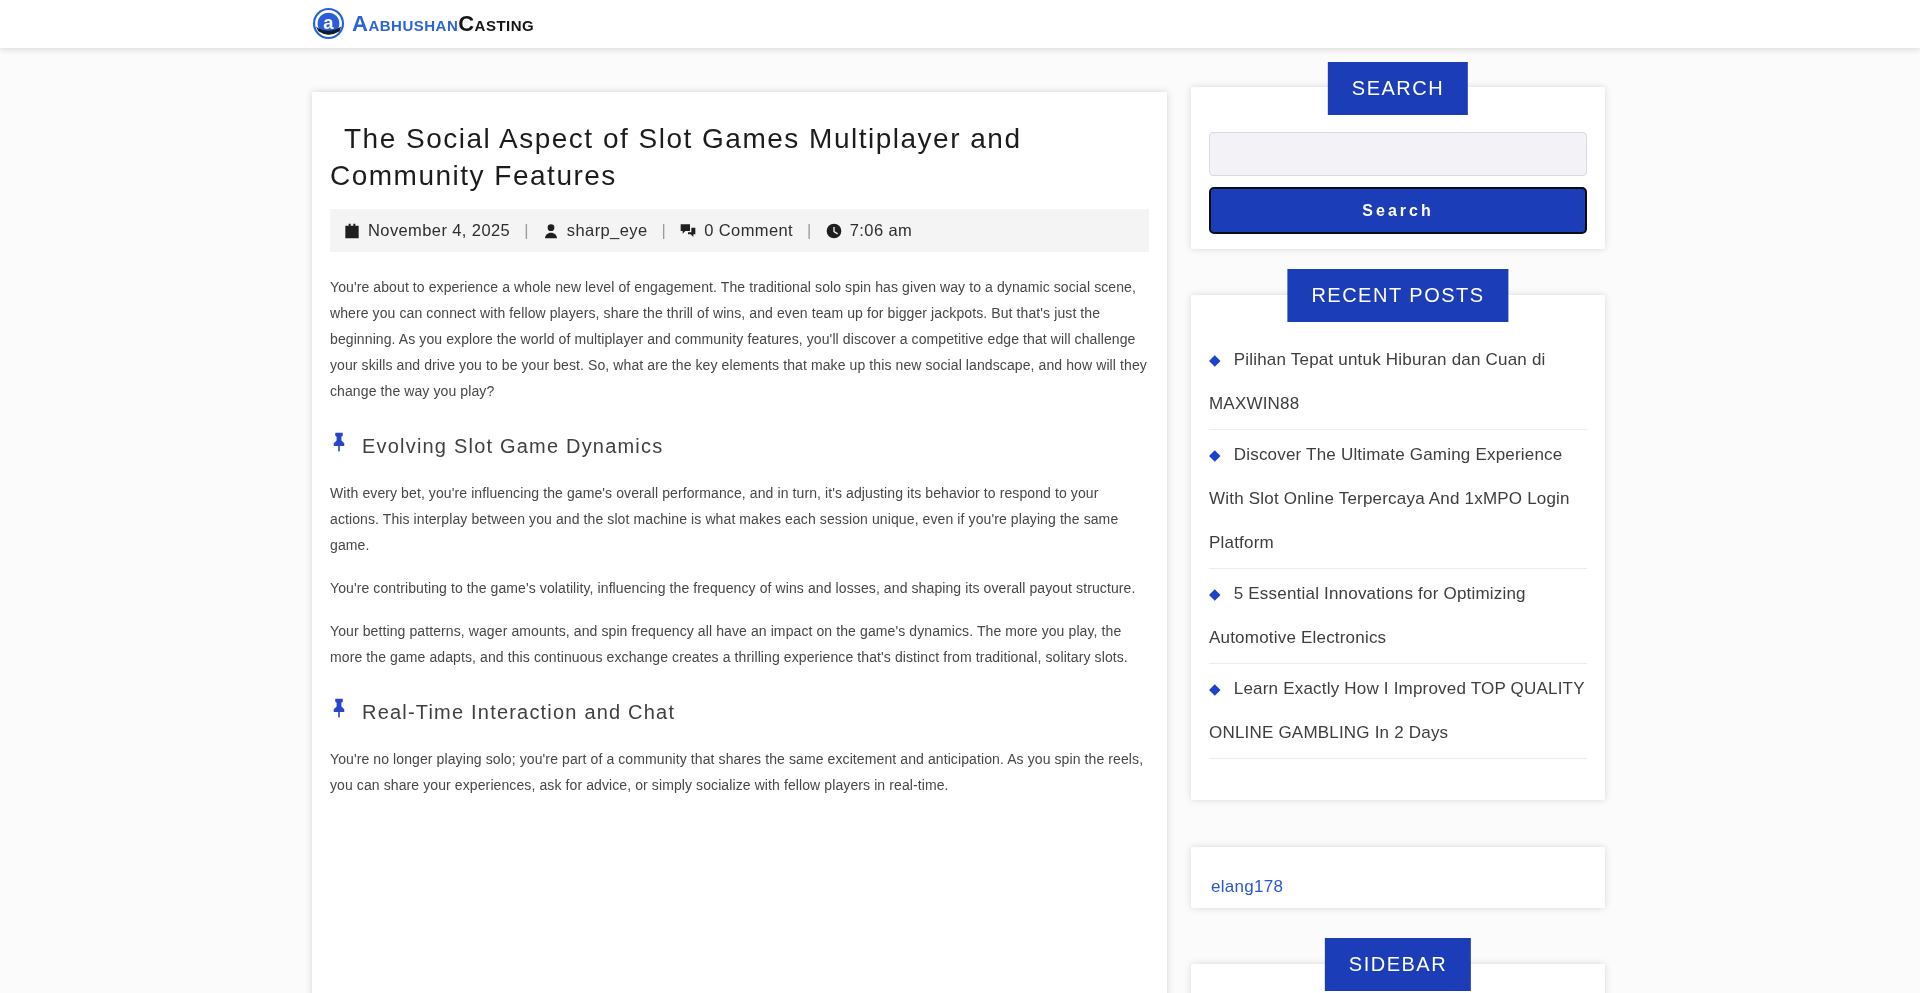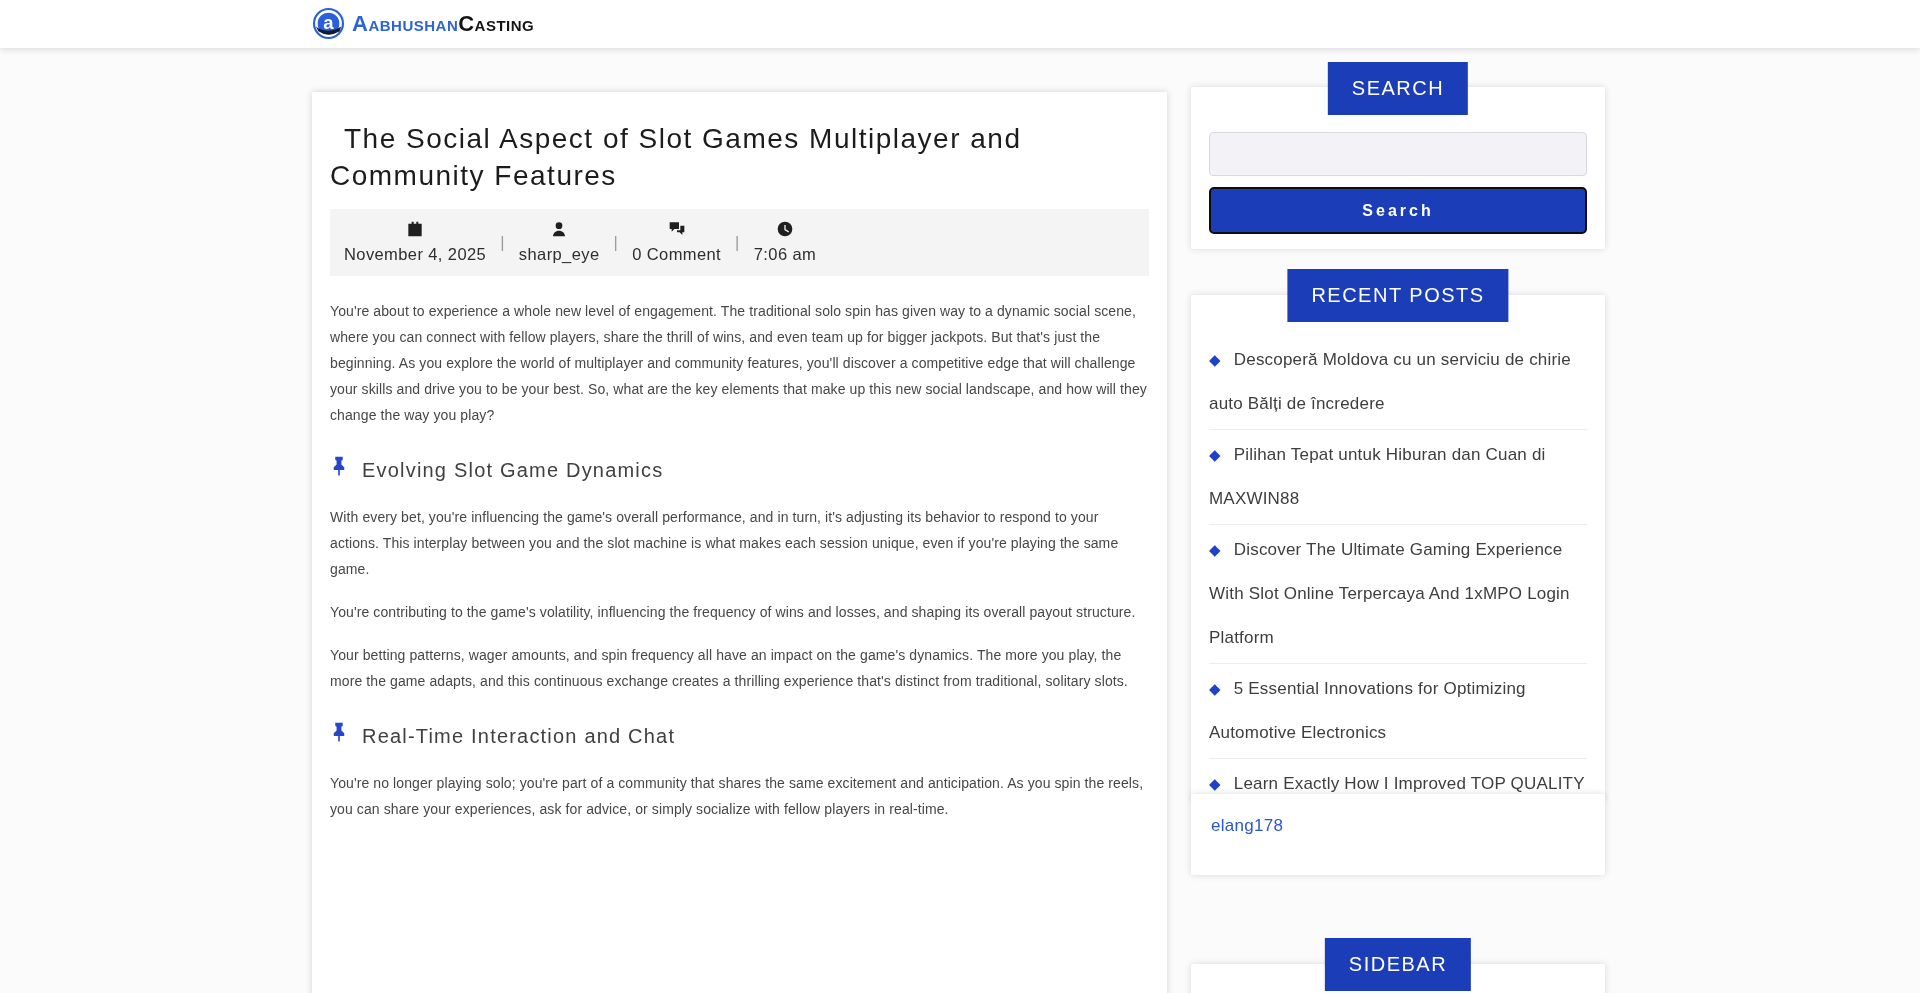--- a/index.html
+++ b/index.html
@@ -35,21 +35,21 @@
   }
   .pin { display:inline-block; vertical-align:baseline; margin-right:14px; }
   .pin svg { display:inline-block; }
   .pin-sm svg { width:18px; height:21px; }
 
   .meta-bar {
     margin-top:15px; background:#f4f4f4; padding:12px 14px;
     display:flex; align-items:center; font-size:16.5px; color:#2e2e2e;
     letter-spacing:.4px;
   }
-  .meta-item { display:flex; align-items:center; gap:8px; cursor:pointer;flex-direction:column; }
+  .meta-item { display:flex; align-items:center; gap:8px; cursor:pointer; }
   .meta-item svg { width:16px; height:16px; fill:#1f1f1f; }
   .meta-sep { color:#9b9b9b; margin:0 14px; }
 
   .article-body { margin-top:22px; padding-bottom:10px; }
   .article-body p {
     font-size:14px; line-height:26px; color:#474747; margin:0 0 17px 0;
     letter-spacing:.1px;
   }
   .post-h2 {
     font-size:20px; line-height:32px; font-weight:400; color:#404040;
@@ -89,21 +89,21 @@
   .card-recent { top:295px; height:505px; padding:40px 18px 6px 18px; }
   .recent-list { list-style:none; }
   .recent-list li { border-bottom:1px solid #ececec; }
   .recent-list a {
     display:block; text-decoration:none; color:#3e3e3e;
     font-size:17px; line-height:44px; padding:3px 0; letter-spacing:.2px;
   }
   .diamond { color:#1e43c8; font-size:15px; margin-right:13px; }
 
   
-  .card-promo { top:794px; height:81px; padding:22px 20px; }
+  .card-promo { top:847px; height:61px; padding:30px 20px; }
   .promo-link { color:#2b57d0; font-size:17px; text-decoration:none; letter-spacing:.3px; }
 
   
   .badge-sidebar { top:938px; }
   .card-sidebar { top:964px; height:60px; }
 </style>
 </head>
 <body>
 
 <div class="page">
@@ -181,23 +181,20 @@
     <div class="widget-badge badge-search">SEARCH</div>
     <div class="widget-card card-search">
       <input class="search-input" type="text" value="" style="">
       <button class="search-button">Search</button>
     </div>
 
     <div class="widget-badge badge-recent">RECENT POSTS</div>
     <div class="widget-card card-recent">
       <ul class="recent-list">
           <li>
-            <a href="#"><span class="diamond">◆</span><span class="rp-text">Descoperă Moldova cu un serviciu de chirie auto Bălți de încredere</span></a>
-          </li>
-          <li>
             <a href="#"><span class="diamond">◆</span><span class="rp-text">Pilihan Tepat untuk Hiburan dan Cuan di MAXWIN88</span></a>
           </li>
           <li>
             <a href="#"><span class="diamond">◆</span><span class="rp-text">Discover The Ultimate Gaming Experience With Slot Online Terpercaya And 1xMPO Login Platform</span></a>
           </li>
           <li>
             <a href="#"><span class="diamond">◆</span><span class="rp-text">5 Essential Innovations for Optimizing Automotive Electronics</span></a>
           </li>
           <li>
             <a href="#"><span class="diamond">◆</span><span class="rp-text">Learn Exactly How I Improved TOP QUALITY ONLINE GAMBLING In 2 Days</span></a>

